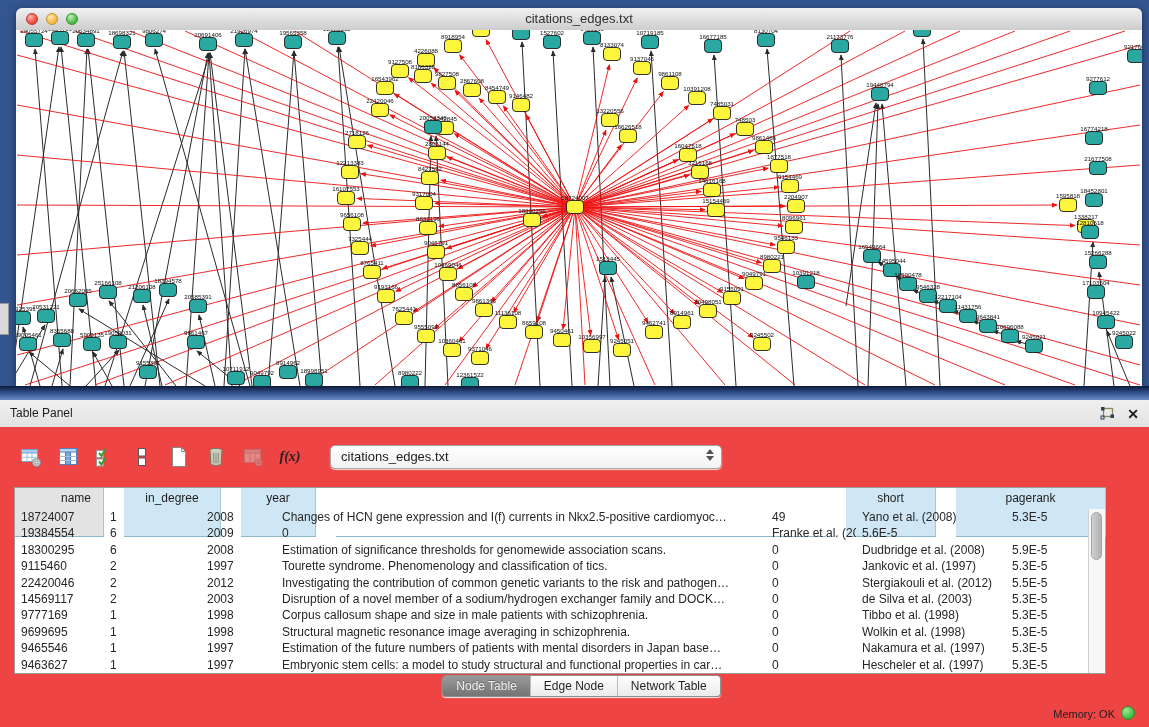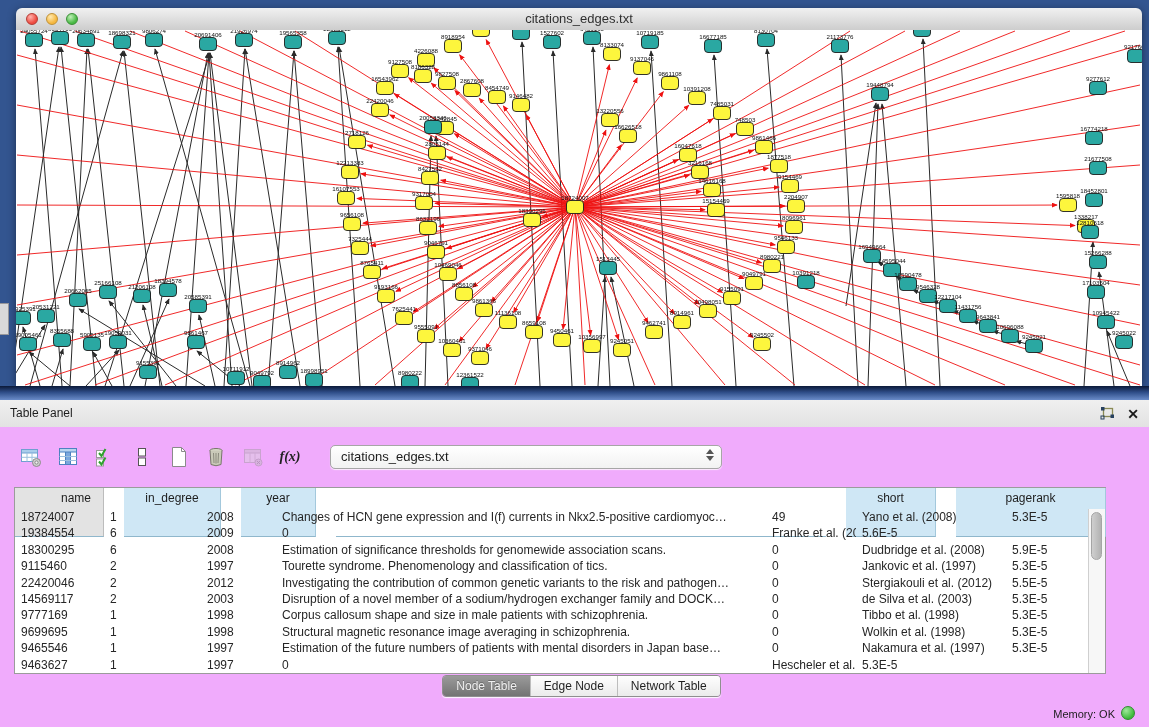--- a/index.html
+++ b/index.html
@@ -18,21 +18,21 @@
   .light.yellow{background:radial-gradient(circle at 35% 30%,#ffe9b0,#f5b73e 65%);border:1px solid #c09137;}
   .light.green{background:radial-gradient(circle at 35% 30%,#c0f0b8,#49b944 65%);border:1px solid #3a8f36;}
   .wtitle{text-align:center;line-height:22px;font-size:13px;color:#303030;}
   .canvas{position:absolute;left:0;top:22px;width:1126px;height:356px;background:#ffffff;overflow:hidden;}
   .bottom-strip{position:absolute;left:0;top:386px;width:1149px;height:14px;
                 background:linear-gradient(#0b1938,#2e4d88 45%,#6a8cc9);}
   .left-notch{position:absolute;left:0;top:303px;width:9px;height:32px;background:#d9d9d9;
               border:1px solid #97979a;border-left:none;box-sizing:border-box;}
 
   
-  .table-panel{position:absolute;left:0;top:400px;width:1149px;height:327px;background:#f0abfc;}
+  .table-panel{position:absolute;left:0;top:400px;width:1149px;height:327px;background:#ef4444;}
   .panel-header{height:27px;line-height:27px;padding:0 10px;font-size:12px;color:#1d1d1d;
                 background:linear-gradient(#f0f0f0,#e2e2e2);position:relative;}
   .ph-icons{position:absolute;right:10px;top:0;height:27px;display:flex;align-items:center;gap:12px;}
   .close-x{font-size:14px;font-weight:bold;color:#1a1a1a;line-height:14px;}
 
   .toolbar{position:absolute;left:18px;top:40px;height:34px;display:flex;align-items:center;gap:11px;}
   .tool{width:26px;height:26px;display:flex;align-items:center;justify-content:center;}
   .fx{font-family:"Liberation Serif",serif;font-style:italic;font-size:14px;color:#222;font-weight:bold;}
   .combo{margin-left:16px;width:392px;height:24px;background:linear-gradient(#ffffff,#f2f2f2);
          border:1px solid #a6a6a6;border-radius:5px;position:relative;box-sizing:border-box;
@@ -686,20 +686,21 @@
           <div class="td">1997</div>
           <div class="td">Estimation of the future numbers of patients with mental disorders in Japan base…</div>
           <div class="td">0</div>
           <div class="td">Nakamura et al. (1997)</div>
           <div class="td">5.3E-5</div>
         </div>
         <div class="tr">
           <div class="td">9463627</div>
           <div class="td">1</div>
           <div class="td">1997</div>
+          <div class="td">Embryonic stem cells: a model to study structural and functional properties in car…</div>
           <div class="td">0</div>
           <div class="td">Hescheler et al. (1997)</div>
           <div class="td">5.3E-5</div>
         </div>
       </div>
     <div class="vscroll">
       <div class="vthumb"></div>
     </div>
   </div>
 

